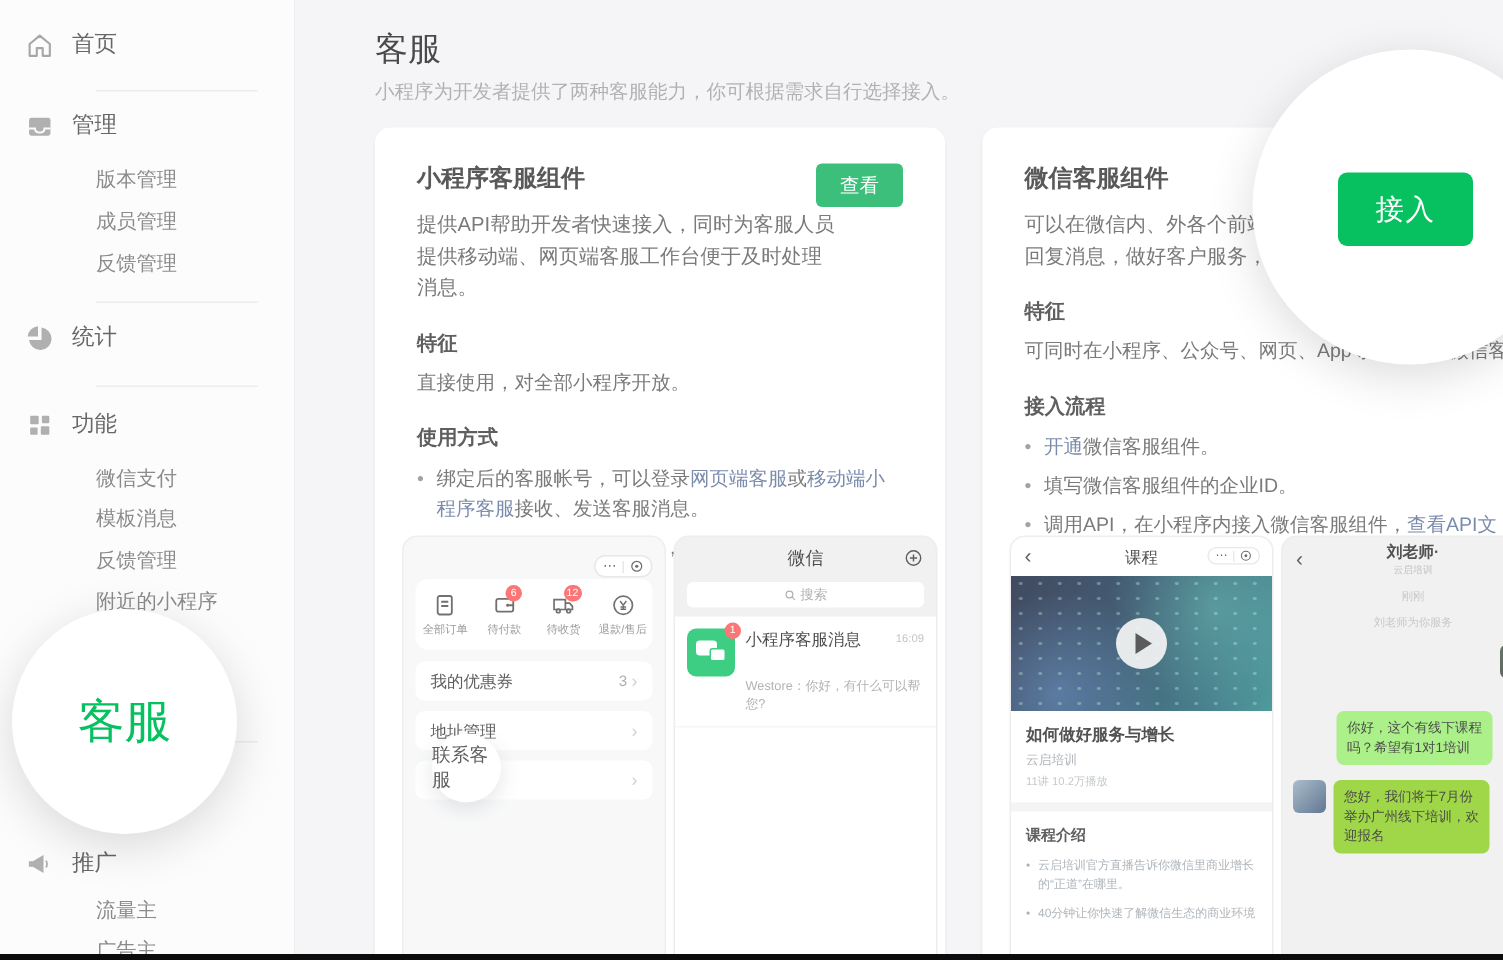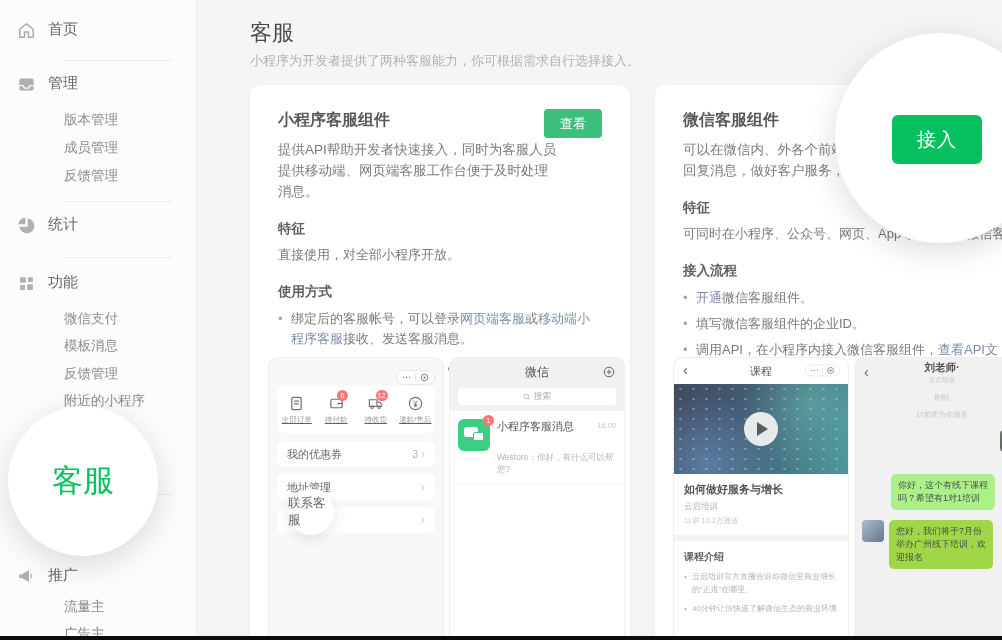--- a/index.html
+++ b/index.html
@@ -42,21 +42,21 @@
   .phones { position:absolute; left:18px; top:272px; display:flex; gap:5px; }
   .phone { position:relative; width:176px; height:300px; border:1px solid #e9e9e9;
     border-radius:10px; overflow:hidden; background:#fff; }
   .p1 { background:#f6f7f8; }
   .capsule { position:absolute; top:12px; right:8px; height:15px; display:flex; align-items:center;
     gap:4px; background:#fff; border:1px solid #e2e2e2; border-radius:8px; padding:0 5px; }
   .capsule .dots { font-size:9px; color:#444; line-height:1; }
   .capsule .cdiv { width:1px; height:8px; background:#e2e2e2; }
   .qa-card { position:absolute; left:8px; top:28px; right:8px; height:47px; background:#fff;
     border-radius:8px; display:flex; align-items:center; }
-  .qa { position:relative; flex:1; display:flex; flex-direction:column; align-items:center; gap:3px;text-decoration:underline; }
+  .qa { position:relative; flex:1; display:flex; flex-direction:column; align-items:center; gap:3px; }
   .qa-lbl { font-size:7.5px; color:#808080; }
   .badge { position:absolute; top:-5px; right:8px; min-width:11px; height:11px; padding:0 2px;
     border-radius:6px; background:#fa5151; color:#fff; font-size:7px; line-height:11px;
     text-align:center; }
   .badge:empty { display:none; }
   .prow { position:absolute; left:8px; right:8px; height:26px; background:#fff; border-radius:6px;
     display:flex; align-items:center; justify-content:space-between; padding:0 10px; }
   .prow-lbl { font-size:11px; color:#333; }
   .prow-rt { display:flex; align-items:center; gap:3px; font-size:10px; color:#999; }
   .chev { color:#c2c2c2; font-size:12px; }

